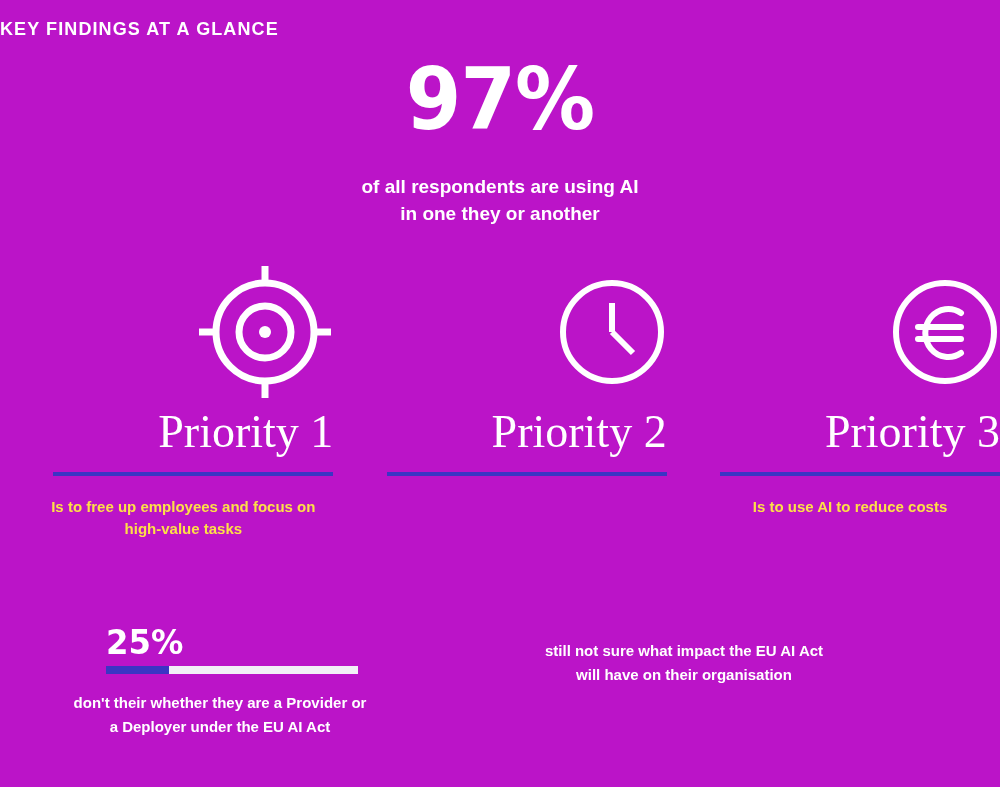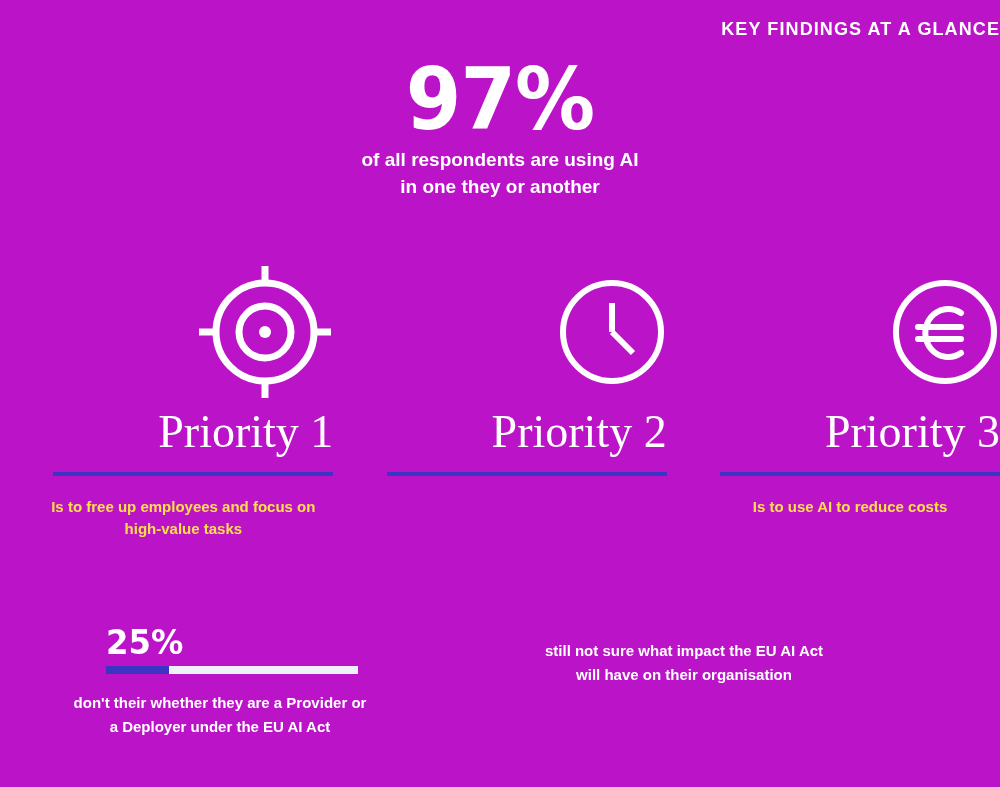--- a/index.html
+++ b/index.html
@@ -22,21 +22,21 @@
     height: 787px;
     background: #bb14c8;
   }
 
   
   .header-title {
     position: absolute;
     top: 19px;
     left: 0;
     width: 1000px;
-    text-align: right;
+    text-align: left;
     font-size: 18px;
     font-weight: bold;
     letter-spacing: 1.1px;
     color: #ffffff;
     font-family: "Liberation Sans", sans-serif;
   }
 
   .hero-stat {
     position: absolute;
     top: 52px;
@@ -47,21 +47,21 @@
     line-height: 94px;
     font-weight: bold;
     letter-spacing: -1px;
     color: #ffffff;
     font-family: "DejaVu Sans", sans-serif;
     transform: scaleX(0.93);
   }
 
   .hero-caption {
     position: absolute;
-    top: 146px;
+    top: 173px;
     left: 0;
     width: 1000px;
     text-align: center;
     font-size: 19px;
     line-height: 27px;
     font-weight: bold;
     color: #ffffff;
   }
 
   

